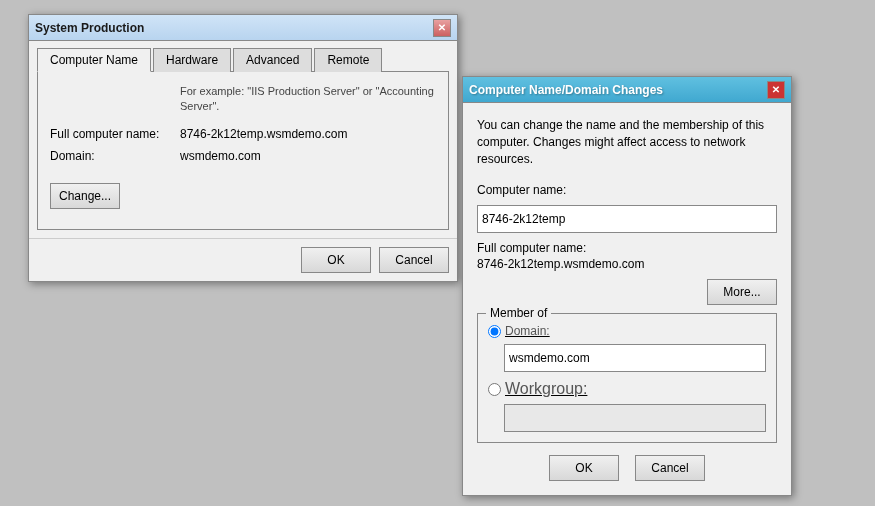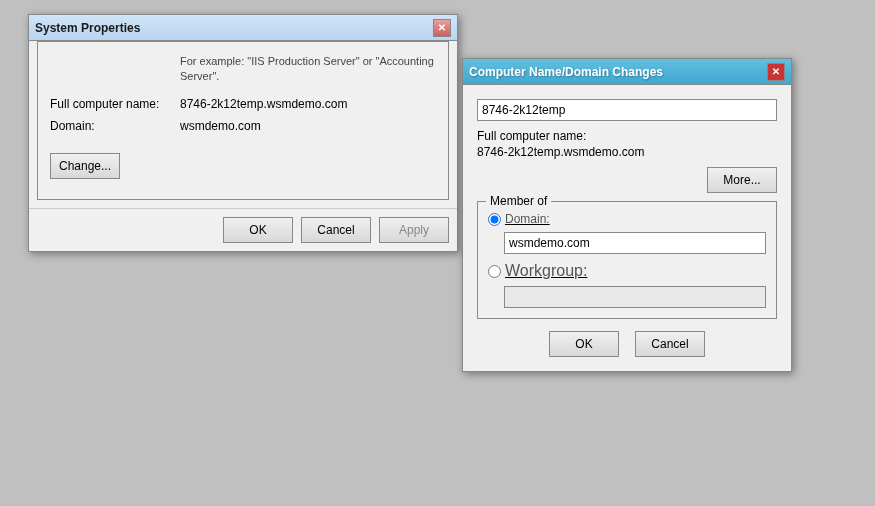--- a/index.html
+++ b/index.html
@@ -103,21 +103,21 @@
 
     .form-label {
       min-width: 130px;
       font-size: 12px;
       color: #000;
     }
 
     .form-input {
       border: 1px solid #888;
       background: white;
-      height: 22px;
+      height: 28px;
       font-size: 12px;
       padding: 2px 4px;
       outline: none;
     }
 
     .info-text {
       font-size: 12px;
       color: #000;
       margin-bottom: 8px;
       line-height: 1.4;
@@ -223,26 +223,32 @@
       margin-bottom: 16px;
       line-height: 1.4;
     }
   </style>
 </head>
 <body>
 
 <div class="window" style="left:28px; top:14px; width:430px;">
 
   <div class="title-bar">
-    <span class="title-bar-text">System Properties</span>
+    <span class="title-bar-text">System Production</span>
     <div class="title-bar-buttons">
       <button class="title-btn close">✕</button>
     </div>
   </div>
 
+  <div class="tab-bar">
+    <div class="tab active">Computer Name</div>
+    <div class="tab">Hardware</div>
+    <div class="tab">Advanced</div>
+    <div class="tab">Remote</div>
+  </div>
 
   <div class="tab-content">
 
 
 
     <div class="example-text" style="margin-left:130px; margin-bottom:12px;">For example: "IIS Production Server" or "Accounting Server".</div>
 
     <div class="form-row">
       <span class="form-label">Full computer name:</span>
       <span class="field-value">8746-2k12temp.wsmdemo.com</span>
@@ -254,36 +260,39 @@
     </div>
 
     <div style="display:flex; align-items:center; justify-content:space-between; margin-top:20px; margin-bottom:8px;">
       <button class="btn">Change...</button>
     </div>
   </div>
 
   <div class="bottom-buttons">
     <button class="btn">OK</button>
     <button class="btn">Cancel</button>
-    <button class="btn" style="color:#888;">Apply</button>
   </div>
 </div>
 
-<div class="window dialog2" style="left:462px; top:58px; width:330px;">
+<div class="window dialog2" style="left:462px; top:76px; width:330px;">
 
   <div class="title-bar">
     <span class="title-bar-text">Computer Name/Domain Changes</span>
     <div class="title-bar-buttons">
       <button class="title-btn close">✕</button>
     </div>
   </div>
 
   <div style="padding:14px;">
 
-
+    <p class="dialog2-info">You can change the name and the membership of this computer. Changes might affect access to network resources.</p>
+
+    <div class="form-row">
+      <span style="font-size:12px;">Computer name:</span>
+    </div>
 
     <input type="text" class="form-input" style="width: 100%; margin-bottom: 8px;" value="8746-2k12temp">
 
     <div class="form-row" style="margin-bottom:2px;">
       <span style="font-size:12px;">Full computer name:</span>
     </div>
     <div style="font-size:12px; margin-bottom:8px; margin-left:0;">8746-2k12temp.wsmdemo.com</div>
 
     <div style="display:flex; justify-content:flex-end; margin-bottom:8px;">
       <button class="btn">More...</button>

